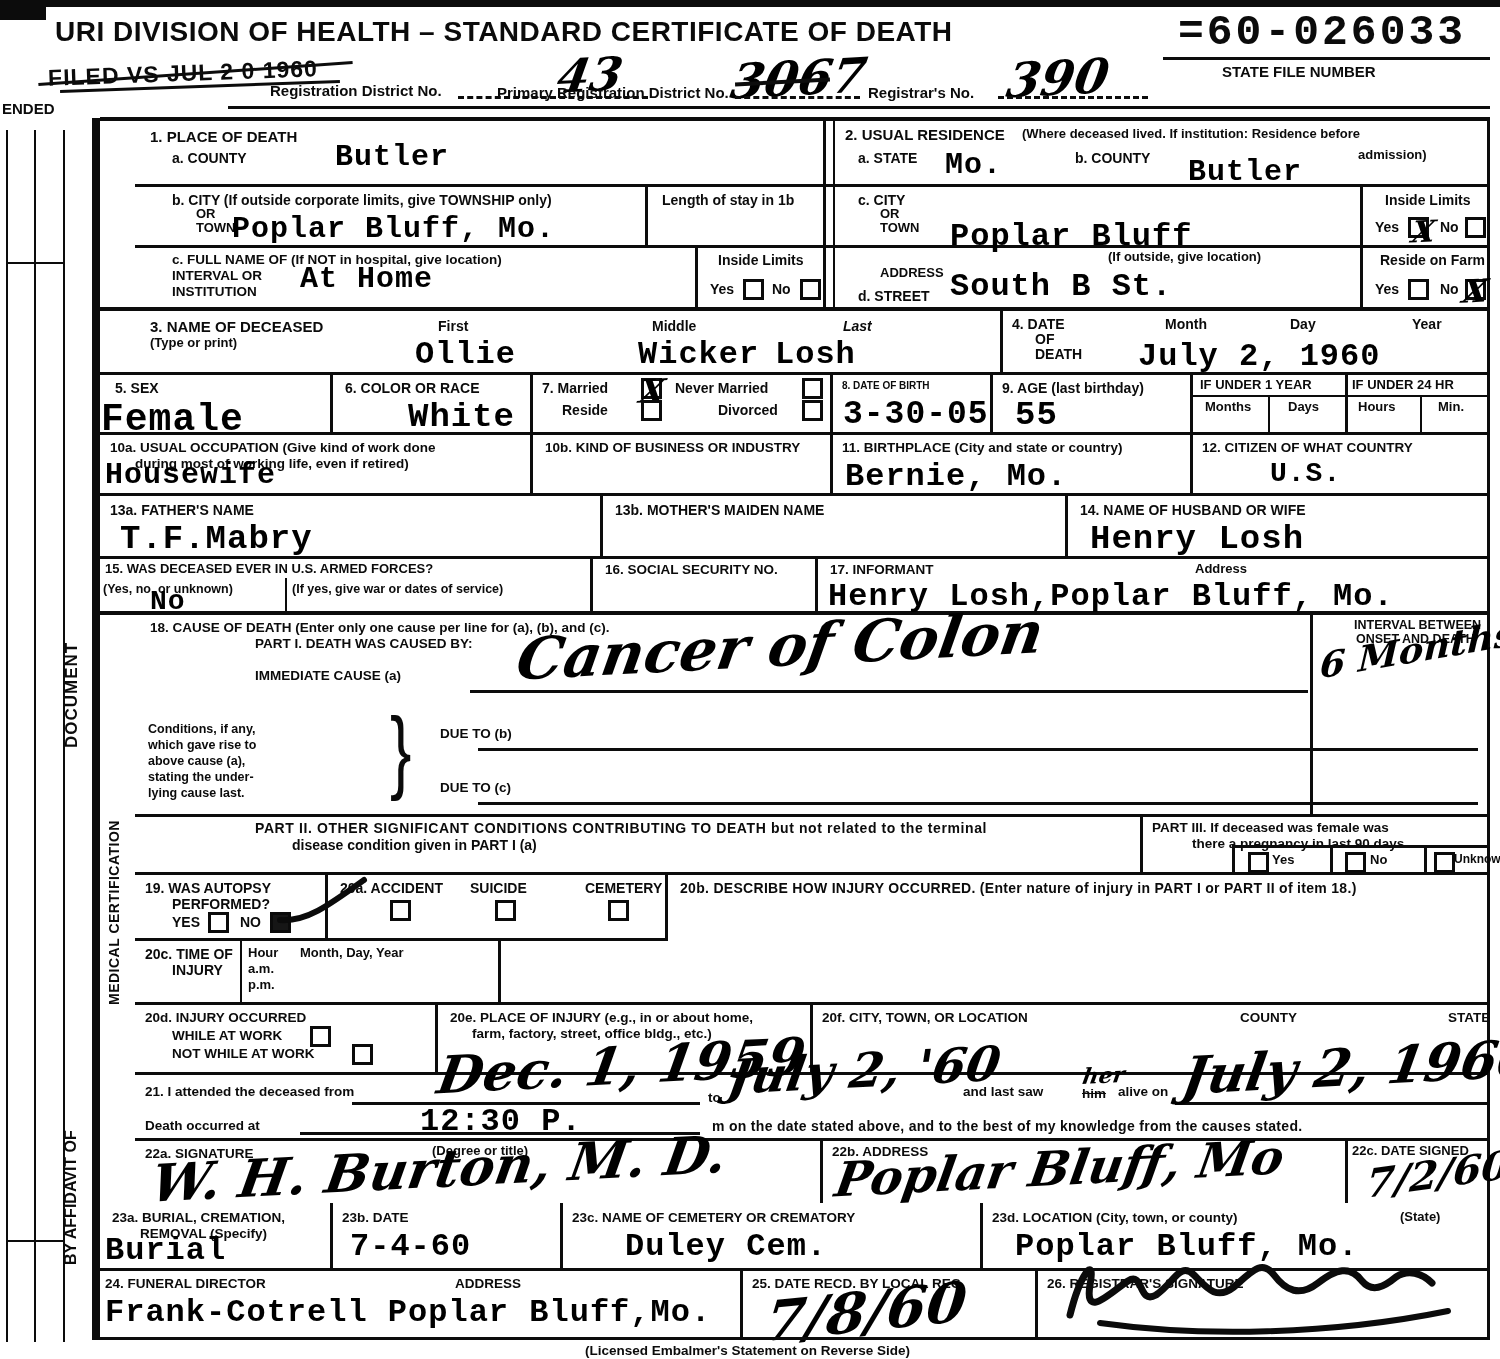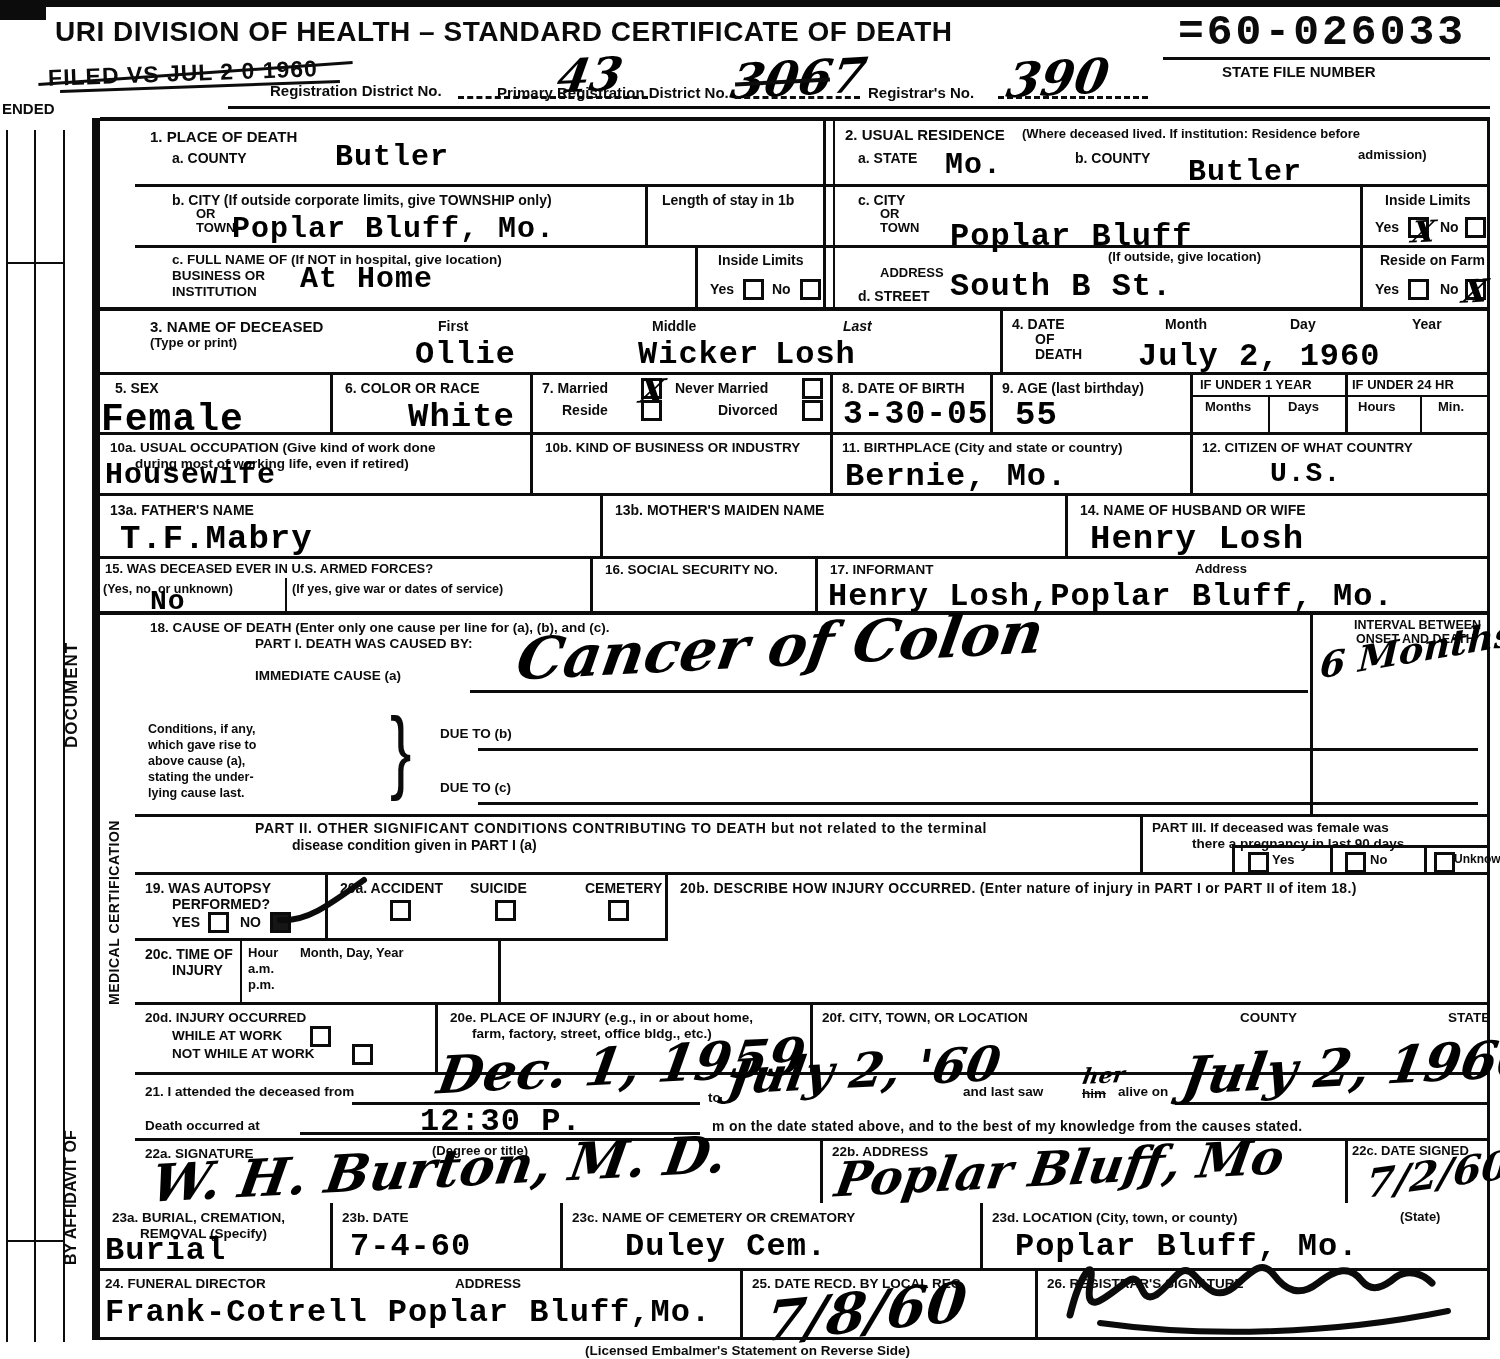--- a/index.html
+++ b/index.html
@@ -91,21 +91,21 @@
 
   <div class="L" style="left:150px;top:128px;font-size:15px;">1.  PLACE OF DEATH</div>
   <div class="L" style="left:172px;top:150px;font-size:14px;">a. COUNTY</div>
   <div class="T" style="left:335px;top:140px;">Butler</div>
   <div class="L" style="left:172px;top:192px;font-size:14px;">b. CITY (If outside corporate limits, give TOWNSHIP only)</div>
   <div class="L" style="left:196px;top:207px;font-size:13px;">OR</div>
   <div class="L" style="left:196px;top:221px;font-size:13px;">TOWN</div>
   <div class="T" style="left:232px;top:212px;">Poplar Bluff, Mo.</div>
   <div class="L" style="left:662px;top:192px;font-size:14px;">Length of stay in 1b</div>
   <div class="L" style="left:172px;top:252px;">c. FULL NAME OF (If NOT in hospital, give location)</div>
-  <div class="L" style="left:172px;top:268px;">BUSINESS OR</div>
+  <div class="L" style="left:172px;top:268px;">INTERVAL OR</div>
   <div class="L" style="left:172px;top:284px;">INSTITUTION</div>
   <div class="T" style="left:300px;top:262px;">At Home</div>
   <div class="L" style="left:718px;top:252px;font-size:14px;">Inside Limits</div>
   <div class="L" style="left:710px;top:281px;font-size:14px;">Yes</div>
   <div class="cb" style="left:743px;top:279px;"></div>
   <div class="L" style="left:772px;top:281px;font-size:14px;">No</div>
   <div class="cb" style="left:800px;top:279px;"></div>
 
   <div class="L" style="left:845px;top:126px;font-size:15px;">2.  USUAL RESIDENCE</div>
   <div class="L" style="left:1022px;top:127px;font-size:13px;">(Where deceased lived.  If institution:  Residence before</div>
@@ -157,21 +157,21 @@
   <div class="T" style="left:408px;top:398px;font-size:34px;">White</div>
   <div class="L" style="left:542px;top:380px;font-size:14px;">7.  Married</div>
   <div class="cb" style="left:641px;top:378px;"></div>
   <div class="H" style="left:640px;top:372px;font-size:32px;">X</div>
   <div class="L" style="left:675px;top:380px;font-size:14px;">Never Married</div>
   <div class="cb" style="left:802px;top:378px;"></div>
   <div class="L" style="left:562px;top:402px;font-size:14px;">Reside</div>
   <div class="cb" style="left:641px;top:400px;"></div>
   <div class="L" style="left:718px;top:402px;font-size:14px;">Divorced</div>
   <div class="cb" style="left:802px;top:400px;"></div>
-  <div class="L" style="left:842px;top:380px;font-size:14px;">8.  DATE OF BIRTH</div>
+  <div class="L" style="left:842px;top:380px;font-size:10px;">8.  DATE OF BIRTH</div>
   <div class="T" style="left:843px;top:396px;font-size:33px;">3-30-05</div>
   <div class="L" style="left:1002px;top:380px;font-size:14px;">9.  AGE (last birthday)</div>
   <div class="T" style="left:1015px;top:396px;font-size:34px;">55</div>
   <div class="L" style="left:1200px;top:378px;font-size:13px;">IF UNDER 1 YEAR</div>
   <div class="L" style="left:1352px;top:378px;font-size:13px;">IF UNDER 24 HR</div>
   <div class="L" style="left:1205px;top:400px;font-size:13px;">Months</div>
   <div class="L" style="left:1288px;top:400px;font-size:13px;">Days</div>
   <div class="L" style="left:1358px;top:400px;font-size:13px;">Hours</div>
   <div class="L" style="left:1438px;top:400px;font-size:13px;">Min.</div>
 

